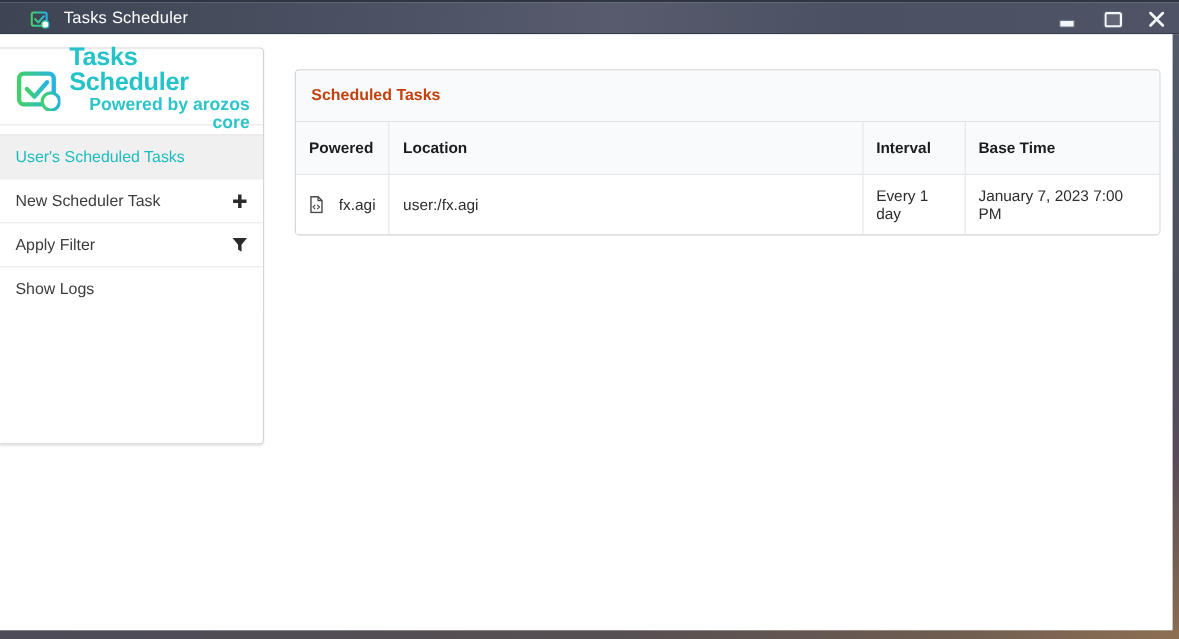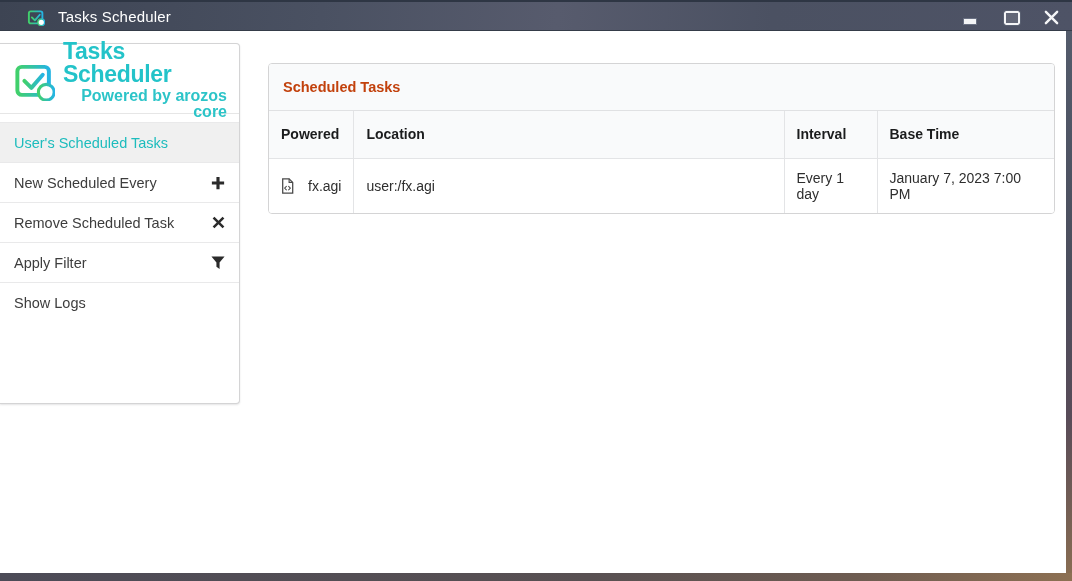--- a/index.html
+++ b/index.html
@@ -179,32 +179,24 @@
     </div>
   </div>
 
   <div class="menu-gap"></div>
 
   <div class="menu">
     <div class="menu-item active">
       <span>User's Scheduled Tasks</span>
     </div>
     <div class="menu-item">
-      <span>New Scheduled Every</span>
+      <span>New Scheduler Task</span>
       <span class="mi-icon">
         <svg class="icon-svg" width="14" height="14" viewBox="0 0 16 16">
           <path d="M6.2 1 h3.6 v5.2 h5.2 v3.6 h-5.2 v5.2 h-3.6 v-5.2 h-5.2 v-3.6 h5.2 z" fill="#2b2b2b"></path>
-        </svg>
-      </span>
-    </div>
-    <div class="menu-item">
-      <span>Remove Scheduled Task</span>
-      <span class="mi-icon">
-        <svg class="icon-svg" width="13" height="13" viewBox="0 0 16 16">
-          <path d="M3 0.8 L8 5.8 L13 0.8 L15.2 3 L10.2 8 L15.2 13 L13 15.2 L8 10.2 L3 15.2 L0.8 13 L5.8 8 L0.8 3 Z" fill="#2b2b2b"></path>
         </svg>
       </span>
     </div>
     <div class="menu-item">
       <span>Apply Filter</span>
       <span class="mi-icon">
         <svg class="icon-svg" width="14" height="14" viewBox="0 0 16 16">
           <path d="M0.5 0.5 H15.5 L9.8 7.4 V14.8 L6.2 12.4 V7.4 Z" fill="#2b2b2b"></path>
         </svg>
       </span>

